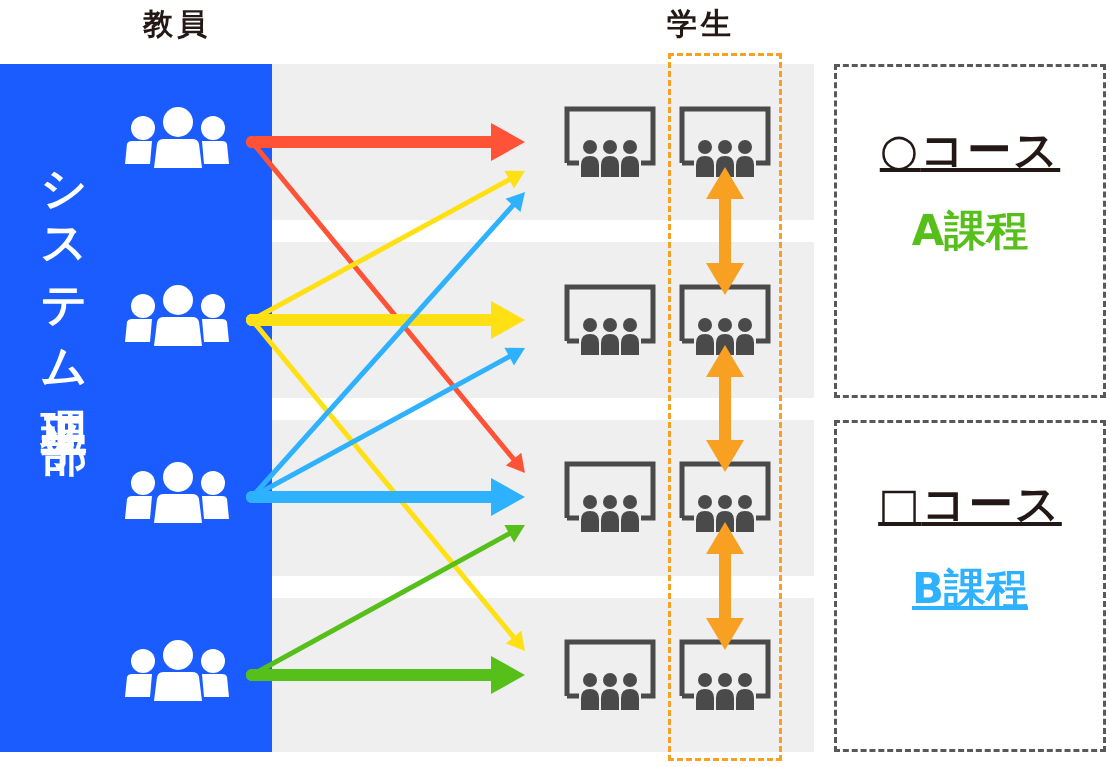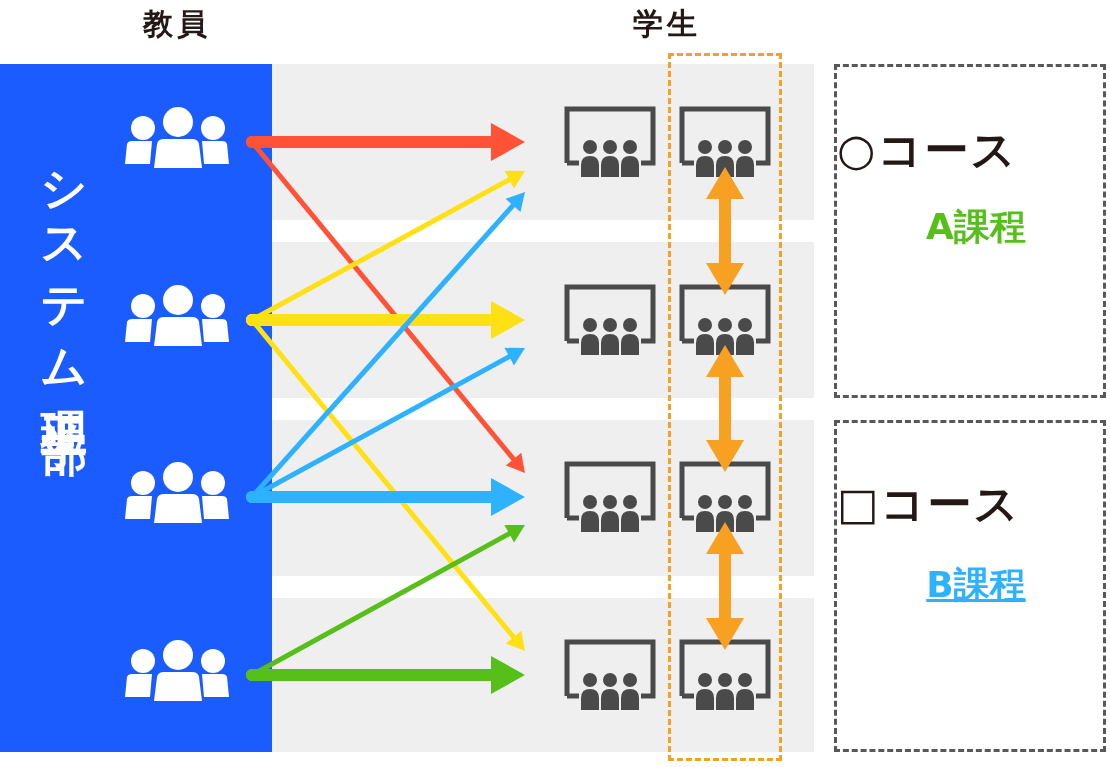--- a/index.html
+++ b/index.html
@@ -1,35 +1,35 @@
 <!DOCTYPE html>
 <html><head>
 <meta charset="utf-8">
 <style>
   html, body { margin:0; padding:0; background:#ffffff; }
   body { width:1110px; height:767px; position:relative; overflow:hidden;
          font-family:"DejaVu Sans", "Liberation Sans", sans-serif; }
   .abs { position:absolute; }
   .heading { font-size:30px; font-weight:bold; color:#231815; letter-spacing:4px; text-align:center; }
   #teacher-heading { left:117px; top:4px; width:120px; }
-  #student-heading { left:607px; top:4px; width:120px; }
+  #student-heading { left:641px; top:4px; width:120px; }
   .band { position:absolute; left:272px; width:542px; background:#efefef; }
   #faculty-panel { left:0; top:64px; width:272px; height:688px; background:#1a5cff; }
   #faculty-label { left:30px; top:140px; width:70px; color:#fff; font-size:46px; font-weight:bold;
                    writing-mode:vertical-rl; text-orientation:upright; letter-spacing:6px; line-height:70px; }
   .teacher { position:absolute; left:120px; width:114px; height:64px; }
   .student { position:absolute; width:94px; height:70px; }
   #course-group-box { left:668px; top:53px; width:114px; height:708px;
                       border:3px dashed #f7a021; box-sizing:border-box; }
   .program-box { position:absolute; left:834px; width:272px; border:3px dashed #595757;
                  box-sizing:border-box; background:#fff; }
-  .course { position:absolute; left:0; width:100%; font-size:44px; font-weight:bold;
-            color:#231815; letter-spacing:2px; }
+  .course { position:absolute; left:0; width:100%; text-align:center; font-size:44px; font-weight:bold;
+            color:#231815; letter-spacing:2px;text-decoration:underline; }
   .course .sym { font-weight:normal; }
-  .program { position:absolute; left:6px; width:100%; text-align:center; font-size:36px; font-weight:bold; }
+  .program { position:absolute; left:0; width:100%; text-align:center; font-size:42px; font-weight:bold; }
   svg#arrows { position:absolute; left:0; top:0; }
 </style>
 </head>
 <body>
 
 <div id="teacher-heading" class="abs heading">教員</div>
 <div id="student-heading" class="abs heading">学生</div>
 
 <div class="band" style="top:64px;height:156px;"></div>
 <div class="band" style="top:242px;height:156px;"></div>

